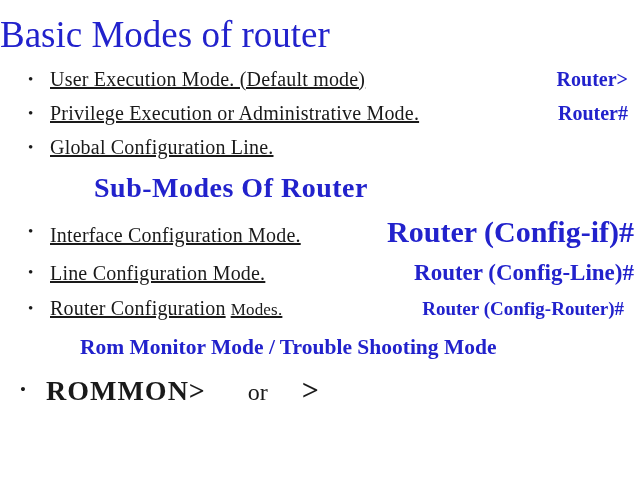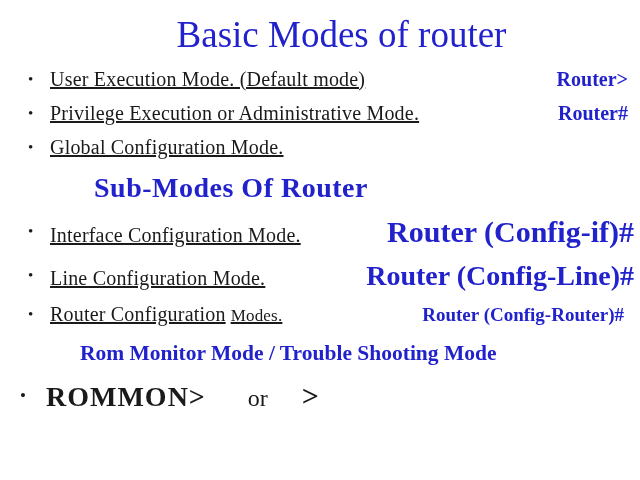--- a/index.html
+++ b/index.html
@@ -10,39 +10,38 @@
     font-family: "Liberation Serif", serif;
     color: var(--ink);
     overflow: hidden;
     box-sizing: border-box;
     position: relative;
   }
   .title {
     color: var(--blue);
     font-size: 37px;
     font-weight: normal;
-    text-align: center;
+    text-align: left;
     margin: 14px 0 0 0;
     line-height: 1.15;
-    padding-left: 43px;
   }
   .content { padding: 0 12px 0 16px; }
   .row { display: flex; align-items: baseline; margin-top: 11px; }
   .bullet {
     flex: 0 0 34px; box-sizing: border-box; padding-left: 12px;
     font-size: 15px; color: var(--ink); align-self: center;
   }
   .label { font-size: 20px; letter-spacing: 0.2px; white-space: nowrap; text-decoration: underline; }
   .cmd {
     color: var(--blue); font-weight: bold; margin-left: auto;
     font-size: 20px; white-space: nowrap;
   }
   .row-global .cmd { font-size: 21px; margin-right: 26px; }
   .row-interface .cmd { font-size: 30px; margin-right: -6px; }
-  .row-line .cmd { font-size: 28px; margin-right: -6px; font-family: Liberation Serif, serif; }
+  .row-line .cmd { font-size: 23px; margin-right: -6px; font-family: Liberation Serif, serif; }
   .row-router .cmd { font-size: 19px; margin-right: 4px; }
   .label-small { font-size: 17px; margin-left: 5px; }
   .sub-heading {
     color: var(--blue); font-weight: bold; font-size: 28px;
     margin: 13px 0 2px 78px; letter-spacing: 0.5px;
   }
   .rom-line {
     color: var(--blue); font-weight: bold; font-size: 21.5px;
     margin: 15px 0 0 64px; white-space: nowrap;
   }
@@ -67,21 +66,21 @@
     </div>
 
     <div class="row">
       <span class="bullet">•</span>
       <span class="label">Privilege Execution or Administrative Mode.</span>
       <span class="cmd">Router#</span>
     </div>
 
     <div class="row row-global">
       <span class="bullet">•</span>
-      <span class="label">Global Configuration Mode.</span>
+      <span class="label">Global Configuration Line.</span>
     </div>
 
     <div class="sub-heading">Sub-Modes Of Router</div>
 
     <div class="row row-interface">
       <span class="bullet">•</span>
       <span class="label">Interface Configuration Mode.</span>
       <span class="cmd">Router (Config-if)#</span>
     </div>
 

